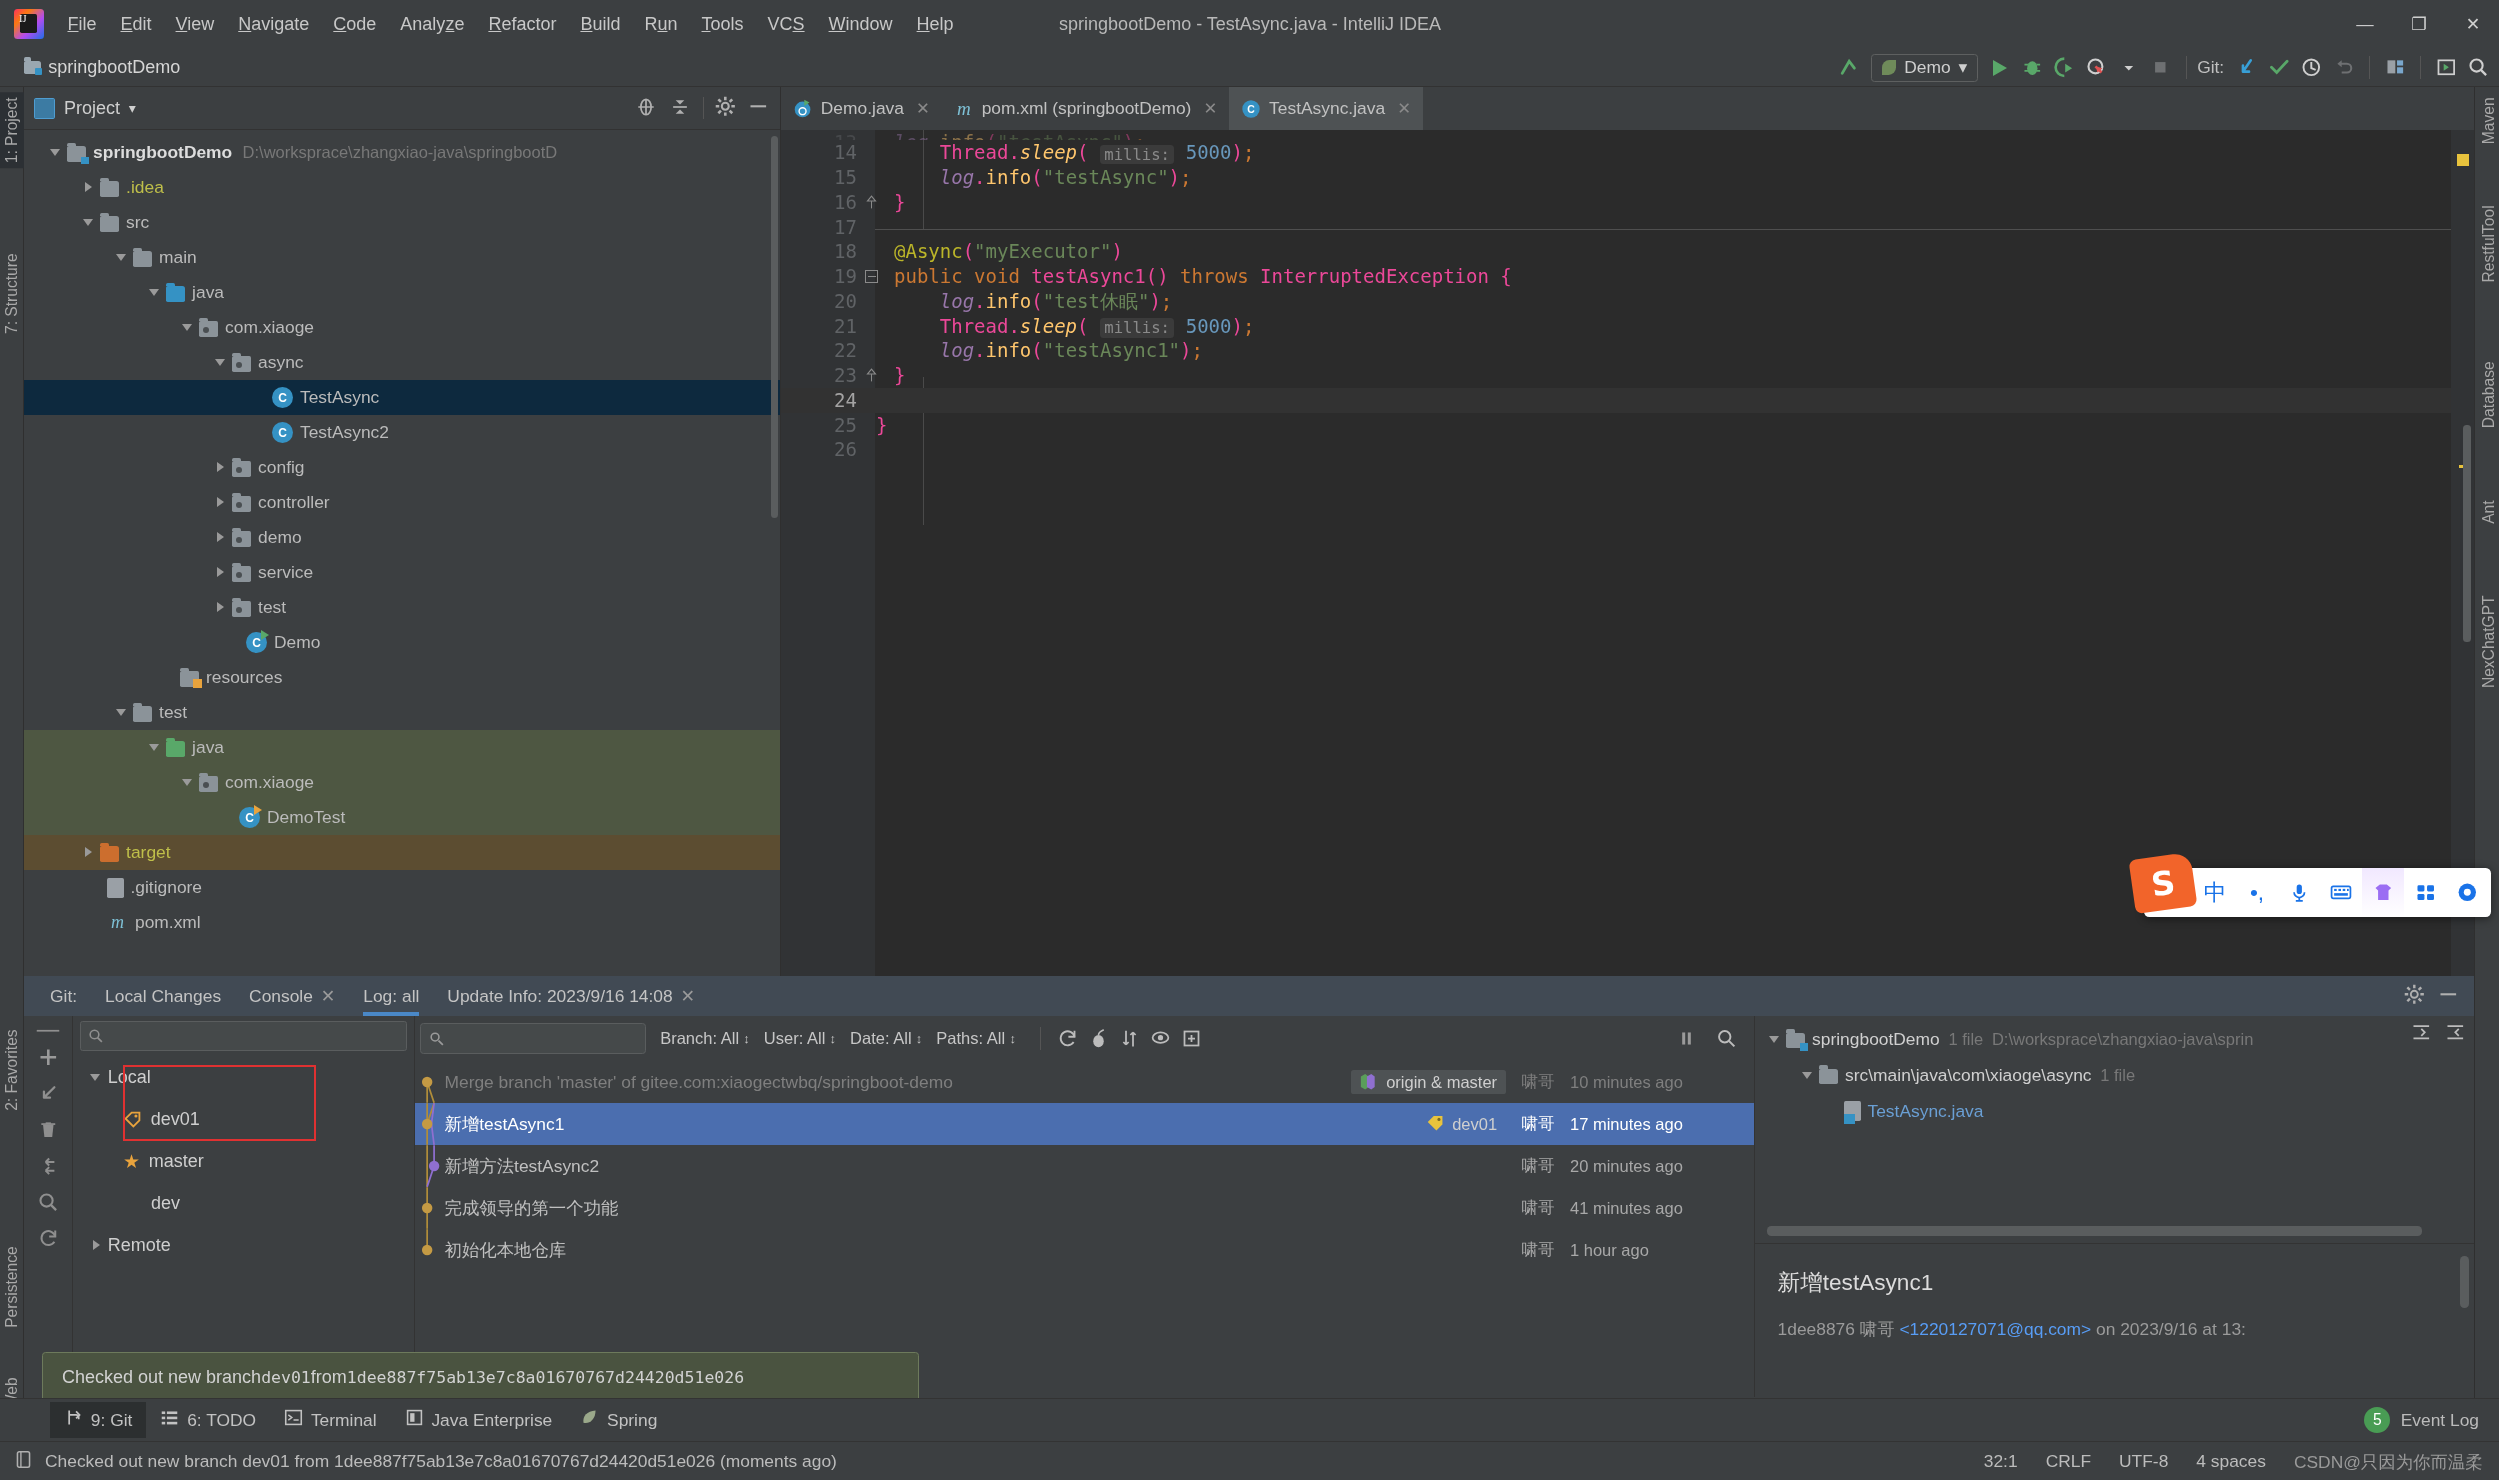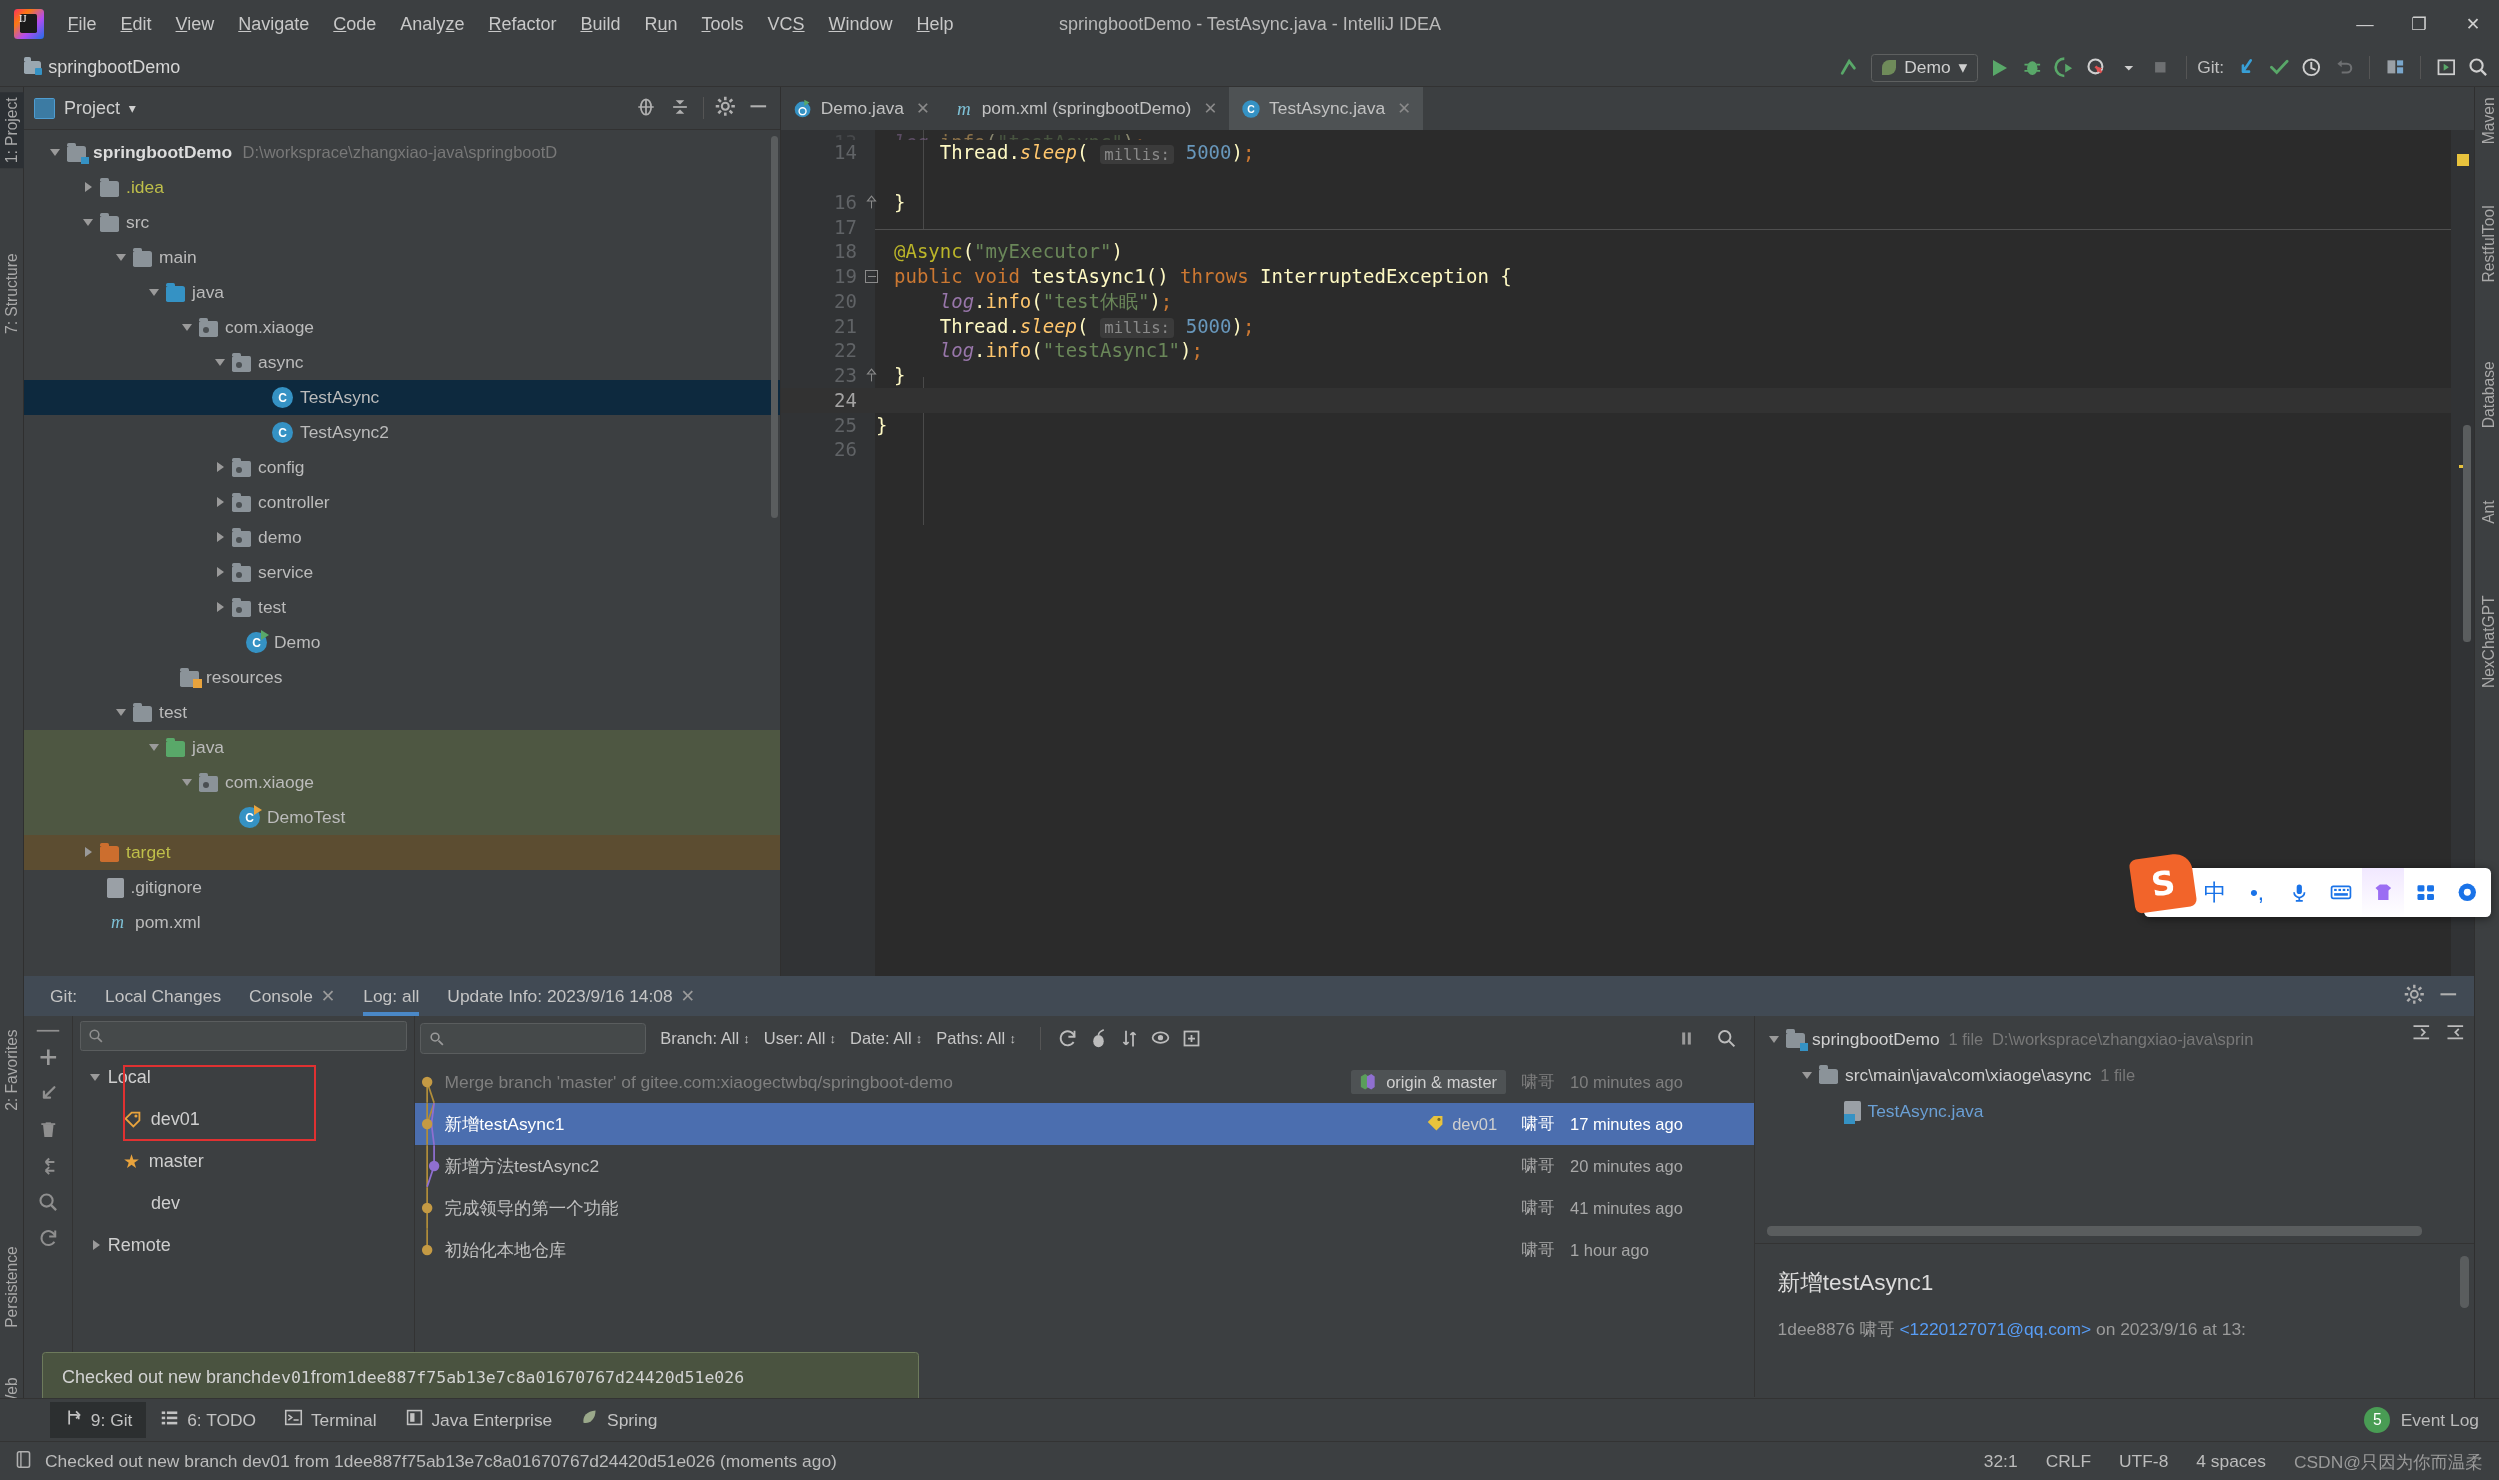--- a/index.html
+++ b/index.html
@@ -132,21 +132,21 @@
   .code-area{ position:absolute; left:0; right:0; top:43px; bottom:0; background:#2b2b2b; overflow:hidden;}
   .gutter{ position:absolute; left:0; top:0; bottom:0; width:94px; background:#313335; }
   .code{ position:absolute; left:0; top:0; right:0; bottom:0;
     font-family:"DejaVu Sans Mono", monospace; font-size:19px; line-height:25px;}
   .ln{ position:relative; height:25px; }
   .lnum{ position:absolute; left:0; width:76px; text-align:right; color:#606366; }
   .lcode{ position:absolute; left:113px; white-space:pre; }
   .ln.cur{ background:#323232; }
   .ln.cur .lnum{ color:#a4a3a3; }
   .kw{color:#cc7832;} .str{color:#6a8759;} .num{color:#6897bb;} .fld{color:#9876aa;font-style:italic;}
-  .mth{color:#ffc66d;} .ann{color:#bbb529;text-align:right;} .txt{color:#fef9c3;} .sem{color:#cc7832;}
+  .mth{color:#ffc66d;} .ann{color:#bbb529;text-align:right;} .txt{color:#ec4899;} .sem{color:#cc7832;}
   .hint{ background:#3b3b3b; color:#8a8a8a; font-size:15.6px; border-radius:3.5px; padding:0.9px 4.3px;margin-top:47px;}
   .fold{ position:absolute; left:83px; width:15.6px; height:25px; }
   .fold .minus{ position:absolute; left:0.9px; top:6px; width:13px;height:13px;border:0.9px solid #8a8a8a;}
   .fold .minus:after{content:'';position:absolute;left:2.6px;top:5.2px;width:7.8px;height:0.9px;background:#8a8a8a;}
   .fold .br{ position:absolute; left:0.9px; top:3.5px; width:13px;height:17.4px;}
   .indent-guide{position:absolute;left:142px;top:0;bottom:0;width:0.9px;background:#4a4a4a;}
   .sepline{position:absolute;left:94px;right:0;height:0.9px;background:#4f4f4f;}
   .ed-marks{position:absolute;right:0;top:0;bottom:0;width:22.6px;background:#313335;}
   .ed-scroll{position:absolute;right:3.5px;top:295px;width:7.8px;height:217px;background:#5a5d5e;border-radius:3.5px;}
 
@@ -601,20 +601,24 @@
         <div class="ln" style="top:0;position:absolute;left:0;right:0;opacity:.45;overflow:hidden;height:10.4px;">
           <span class="lnum">13</span>
           <span class="lcode"><span class="fld">log</span><span class="txt">.</span><span class="mth">info</span><span class="txt">(</span><span class="str">"testAsync"</span><span class="txt">)</span><span class="sem">;</span></span>
         </div>
 
         <div class="ln" style="position:absolute;top:10.4px;left:0;right:0;">
           <span class="lnum">14</span>
           <span class="lcode"><span class="txt">    Thread.</span><span class="mth" style="font-style:italic">sleep</span><span class="txt">(</span> <span class="hint">millis:</span> <span class="num">5000</span><span class="txt">)</span><span class="sem">;</span></span>
         </div>
 
+        <div class="ln" style="position:absolute;top:35px;left:0;right:0;">
+          <span class="lnum">15</span>
+          <span class="lcode"><span class="txt">    </span><span class="fld">log</span><span class="txt">.</span><span class="mth">info</span><span class="txt">(</span><span class="str">"testAsync"</span><span class="txt">)</span><span class="sem">;</span></span>
+        </div>
 
         <div class="ln" style="position:absolute;top:60px;left:0;right:0;">
           <span class="lnum">16</span>
           <span class="fold" style="top:0;">
             <svg class="br" viewBox="0 0 16 20">
                 <path d="M8 2 L13 8 L3 8 Z" fill="none" stroke="#8a8a8a" stroke-width="1.3"></path>
                 <path d="M8 8 L8 17" stroke="#8a8a8a" stroke-width="1.3"></path>
               </svg>
           </span>
           <span class="lcode"><span class="txt">}</span></span>

